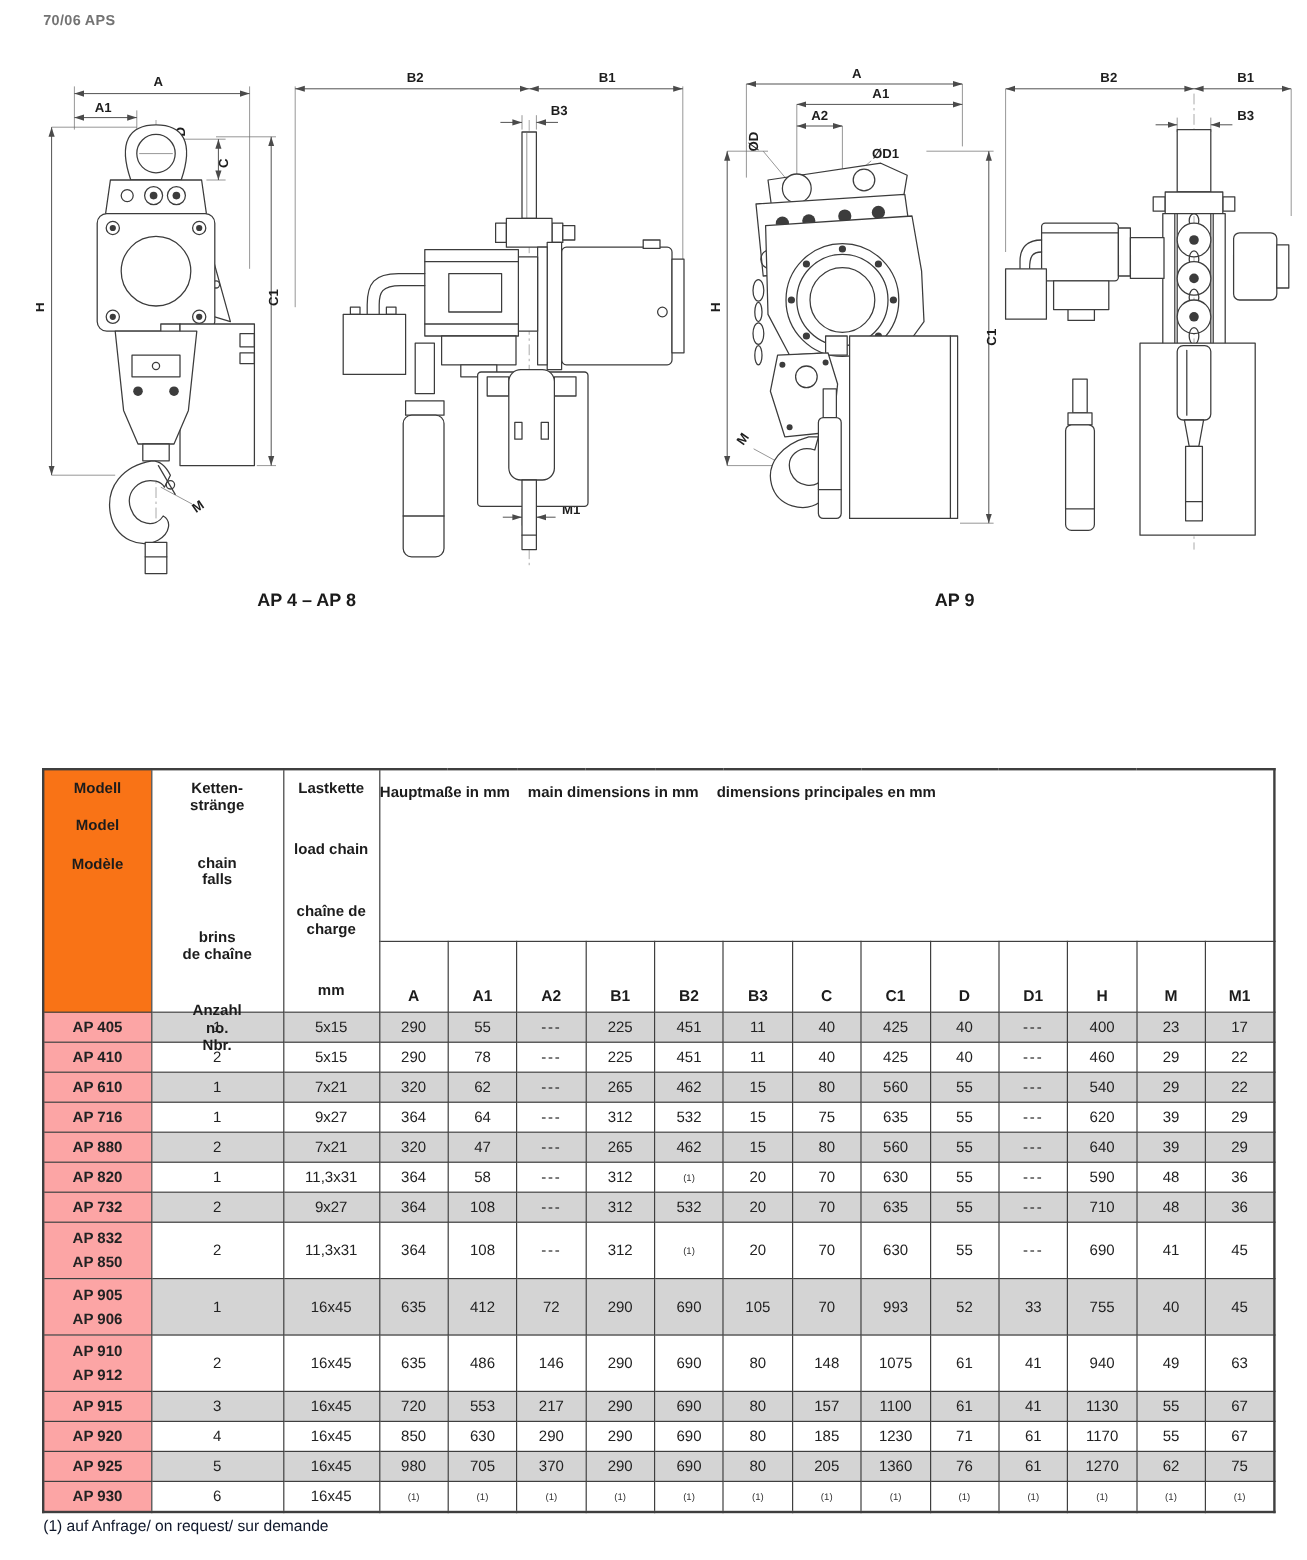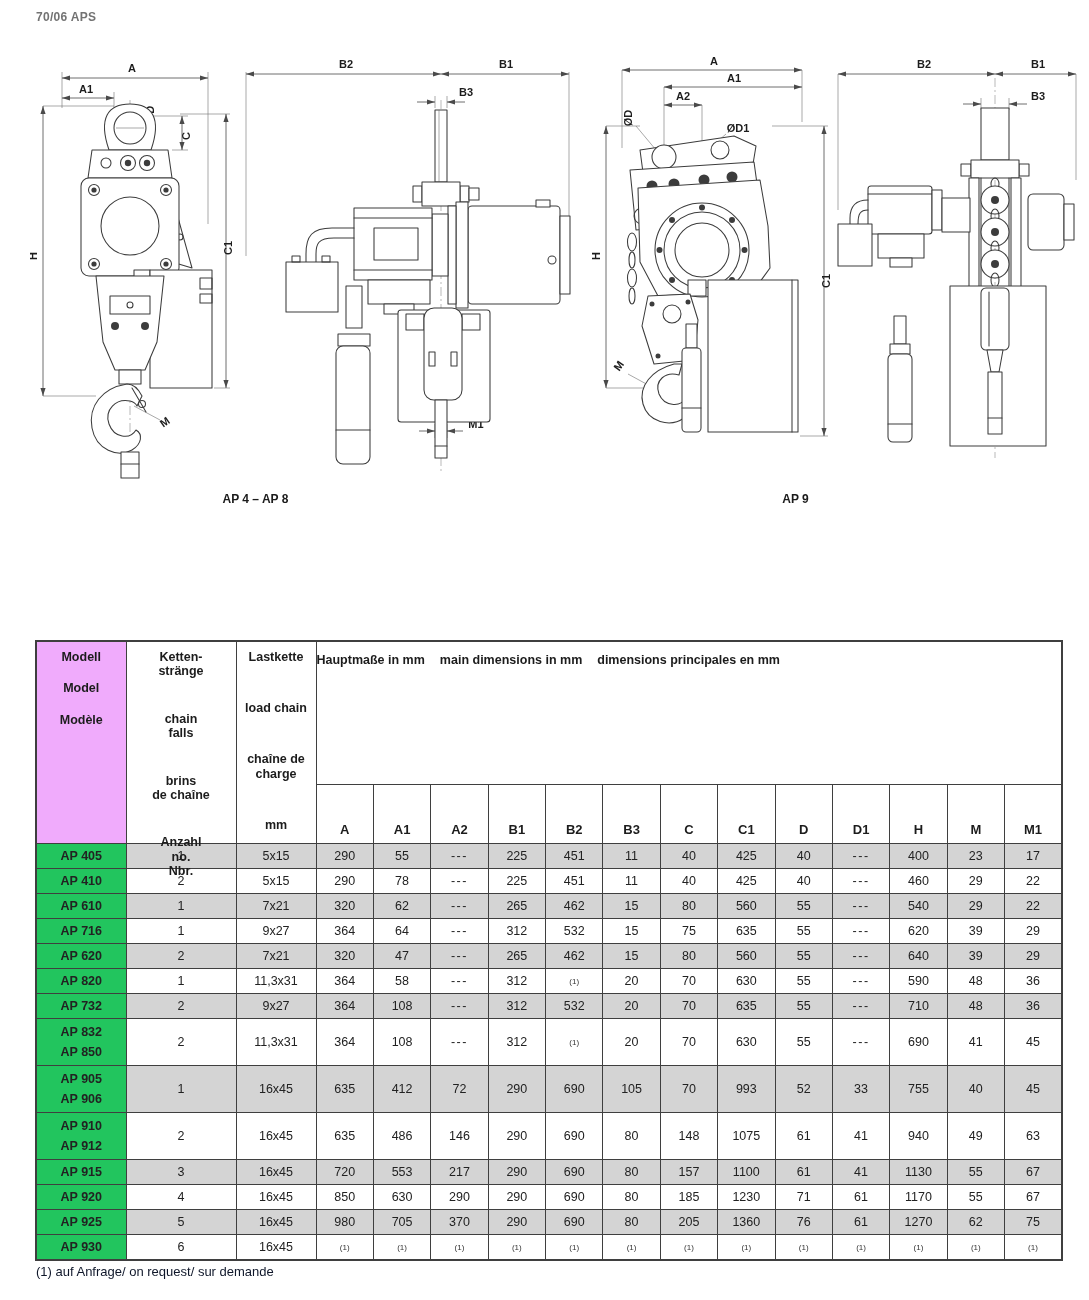--- a/index.html
+++ b/index.html
@@ -1,21 +1,21 @@
 <!DOCTYPE html>
 <html><head>
 <meta charset="utf-8">
 <style>
   html,body{margin:0;padding:0;background:#fff;}
   .page{position:relative;width:1089px;height:1300px;background:#fff;
         font-family:"Liberation Sans",sans-serif;color:#1c1c1c;overflow:hidden;}
   .title{position:absolute;left:36px;top:10px;margin:0;font-size:12px;font-weight:bold;
          color:#737373;letter-spacing:.3px;}
   .fig{position:absolute;}
-  .caption{position:absolute;top:492px;font-size:12px;font-weight:bold;color:#1b1b1b;text-align:center;}
+  .caption{position:absolute;top:492px;font-size:15px;font-weight:bold;color:#1b1b1b;text-align:center;}
   .cap1{left:148px;width:215px;}
   .cap2{left:718px;width:155px;}
 
   
   .ink{fill:none;stroke:#3c3c3c;stroke-width:1.05;stroke-linejoin:round;stroke-linecap:round;}
   .inkw{fill:#ffffff;stroke:#3c3c3c;stroke-width:1.05;stroke-linejoin:round;}
   .inkf{fill:#3c3c3c;stroke:none;}
   .ext{fill:none;stroke:#6e6e6e;stroke-width:.6;}
   .dim{fill:none;stroke:#4a4a4a;stroke-width:.8;}
   .cl{fill:none;stroke:#8a8a8a;stroke-width:.6;stroke-dasharray:9 3 2 3;}
@@ -30,22 +30,22 @@
   tr.letters th{border-top:none;height:52px;font-size:13px;font-weight:bold;
                 vertical-align:bottom;padding-bottom:6px;text-align:center;}
   .hstack{display:flex;flex-direction:column;align-items:center;text-align:center;line-height:1.15;}
   .model-stack{gap:17px;padding-top:8px;}
   .hstack.full{justify-content:space-between;height:182px;padding:8px 0 6px;gap:33px;}
   .dimtitle{display:flex;flex-direction:row;align-items:center;gap:15px;padding-top:12px;
             text-align:center;line-height:1.1;}
   tbody td{font-size:12.5px;text-align:center;color:#222;height:24px;vertical-align:middle;}
   tbody tr.dbl td{height:46px;}
   tbody tr.shaded td{background:#d4d4d4;}
-  .dimtable td.mcell{background:#22c55e;}
-  th.mcol{background:#f0abfc;}
+  .dimtable td.mcell{background:#fca5a5;}
+  th.mcol{background:#f97316;}
   td.model{font-weight:bold;font-size:12.5px;line-height:1.6;}
   td.fn{font-size:8px;color:#333;}
   td.dash{letter-spacing:1.5px;}
   .footnote{position:absolute;left:36px;top:1264px;font-size:13px;color:#0f172a;}
 </style>
 </head>
 <body>
 
 <div class="page">
 
@@ -537,21 +537,21 @@
           <td>75</td>
           <td>635</td>
           <td>55</td>
           <td class="dash">---</td>
           <td>620</td>
           <td>39</td>
           <td>29</td>
         </tr>
         <tr class="shaded">
           <td class="mcell model">
-            <div>AP 620</div>
+            <div>AP 880</div>
           </td>
           <td>2</td>
           <td>7x21</td>
           <td>320</td>
           <td>47</td>
           <td class="dash">---</td>
           <td>265</td>
           <td>462</td>
           <td>15</td>
           <td>80</td>

